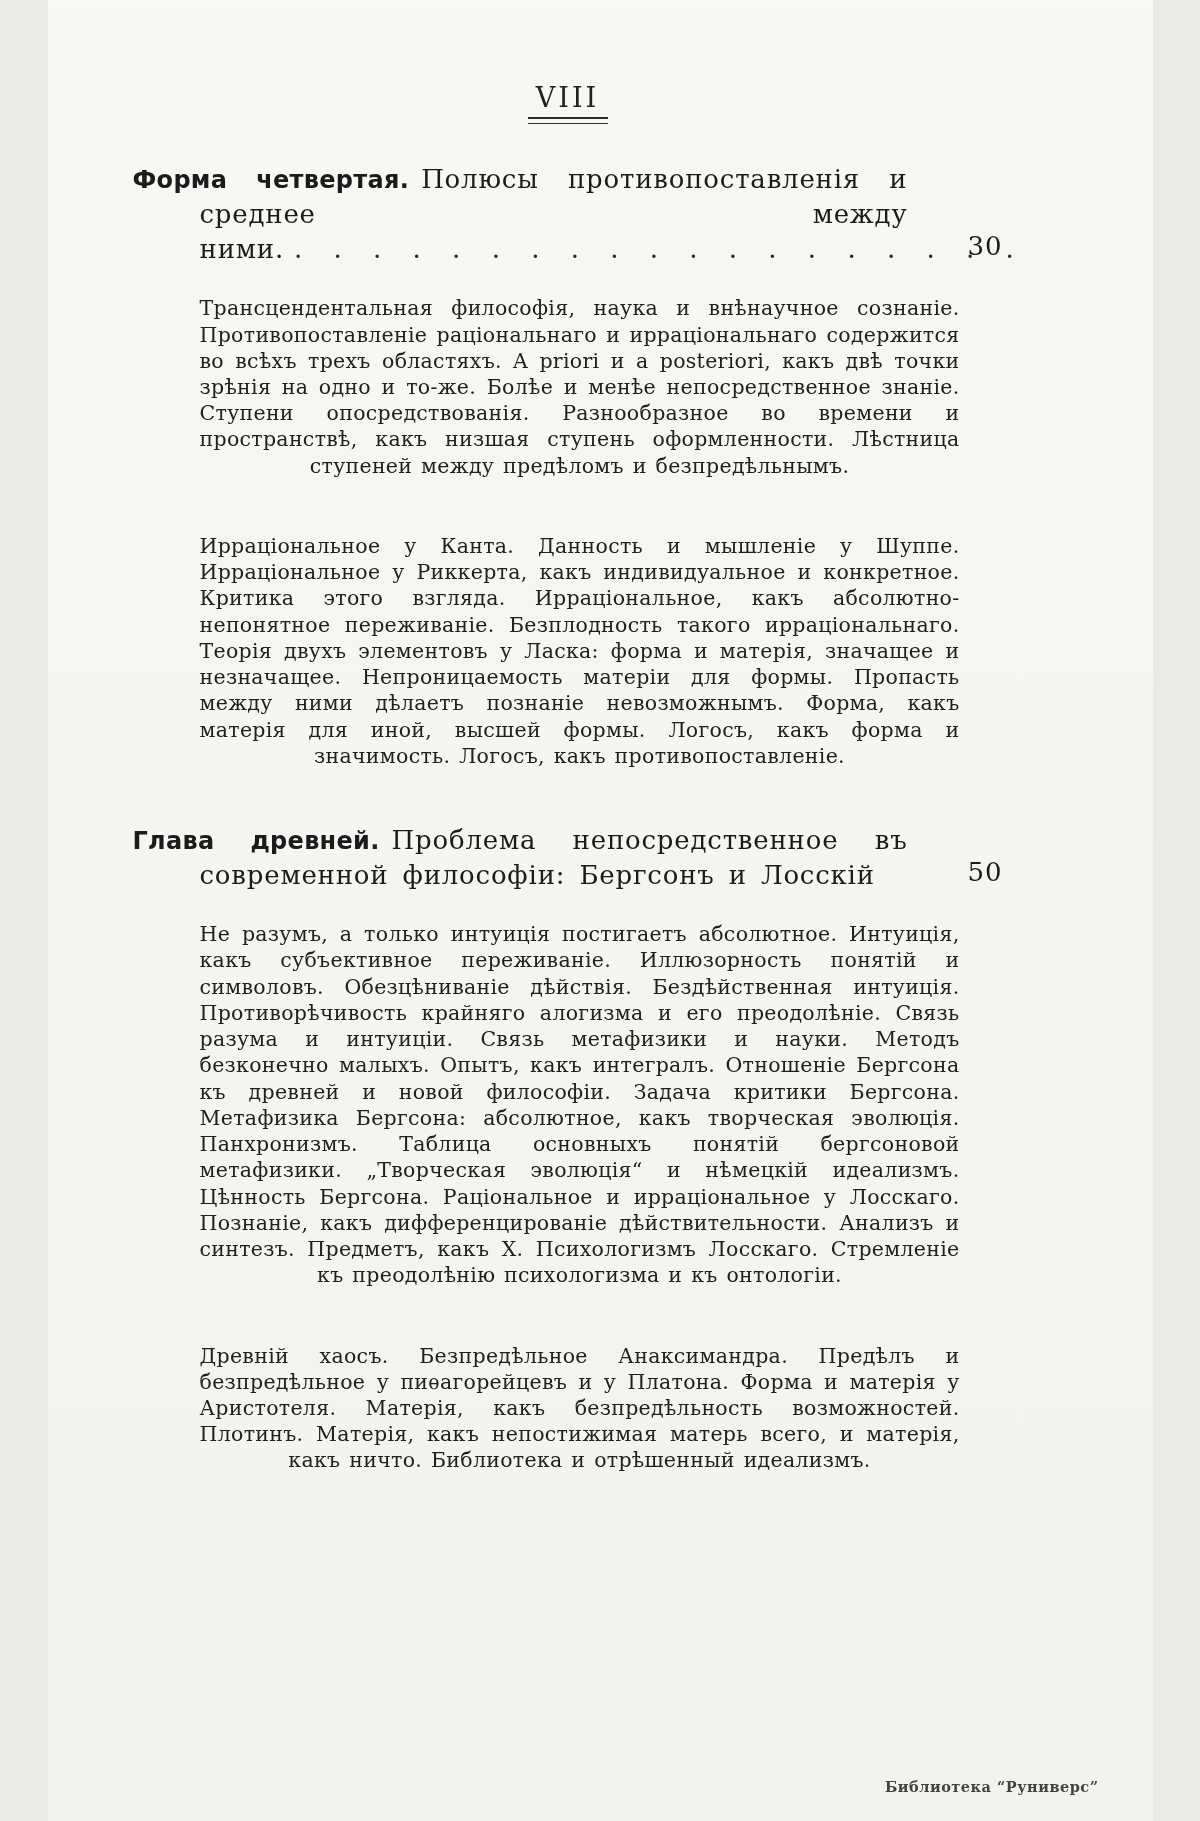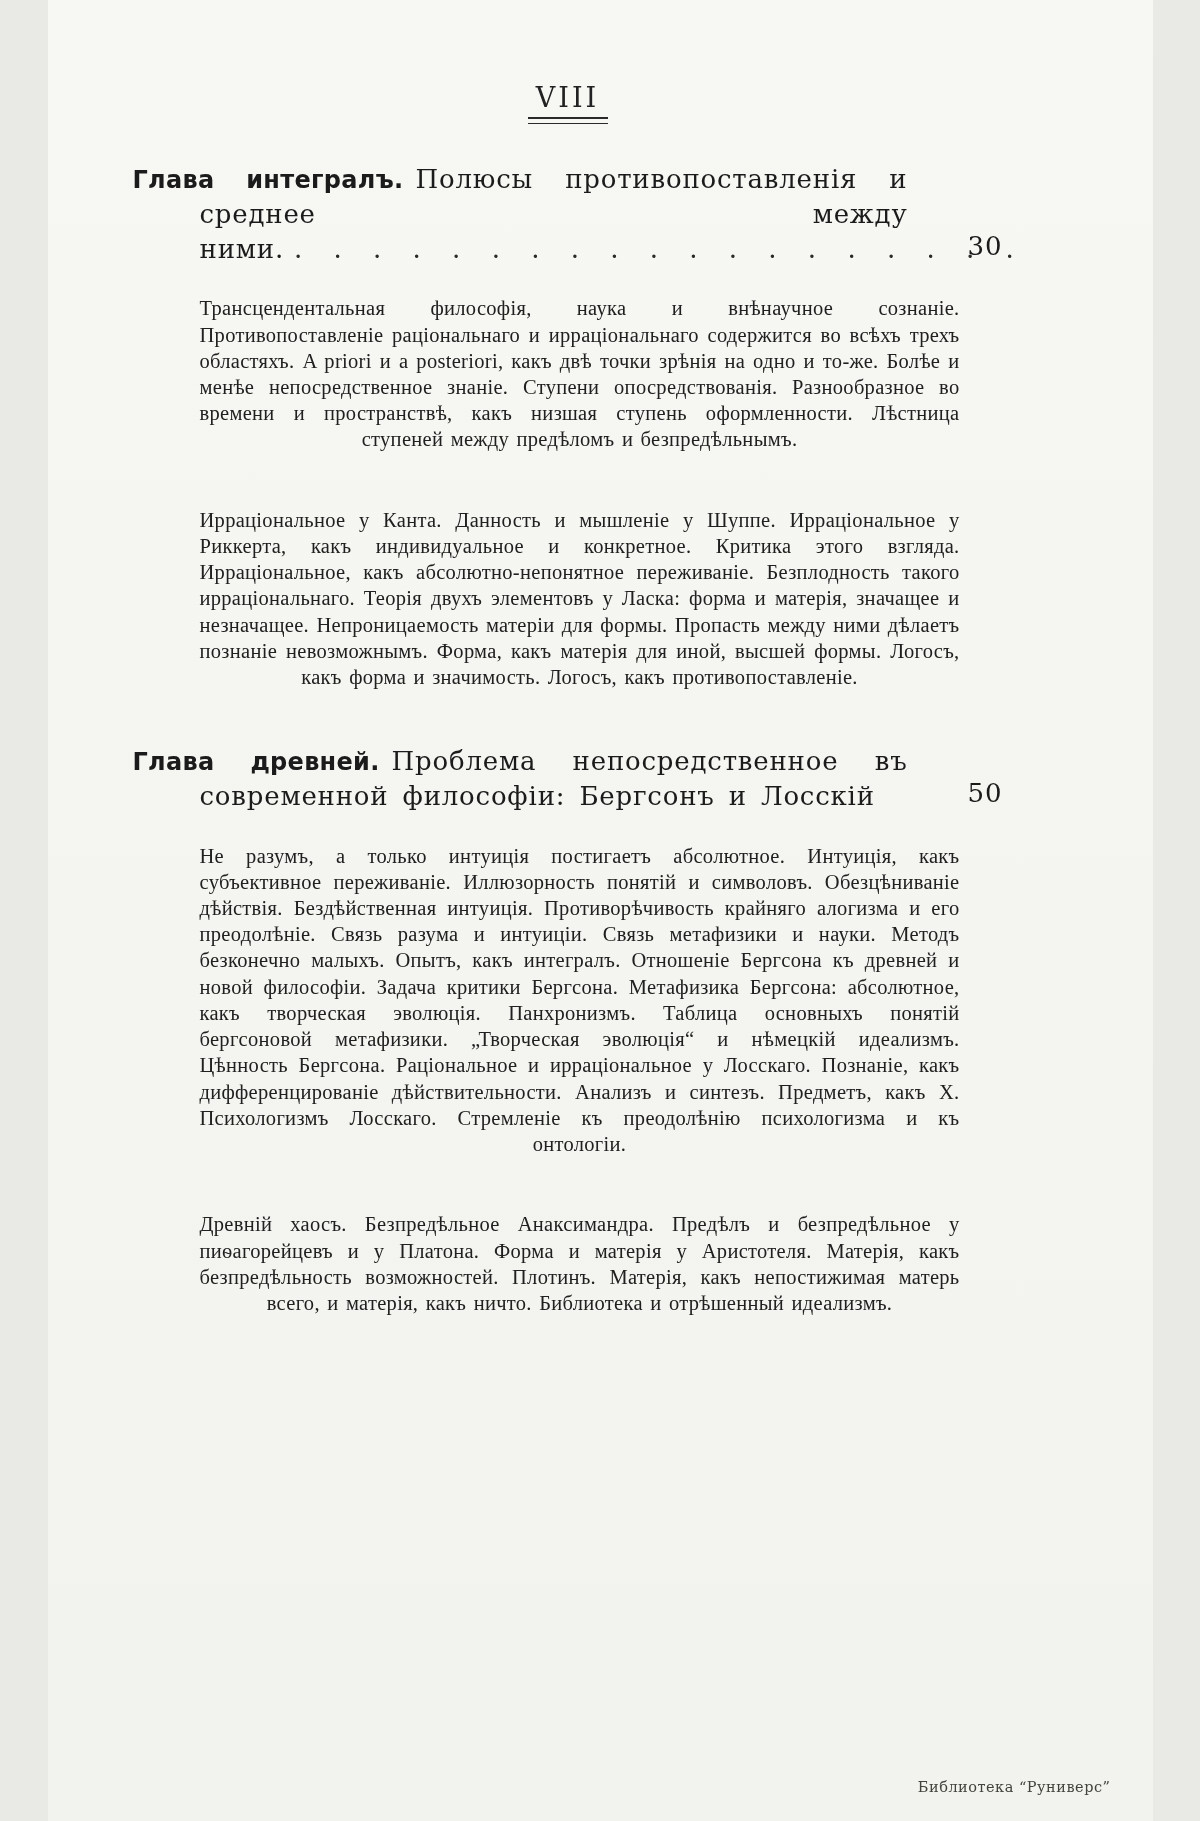--- a/index.html
+++ b/index.html
@@ -82,48 +82,47 @@
   .summary {
     margin-left: 67px;
     width: 760px;
     font-size: 20.5px;
     line-height: 1.28;
     letter-spacing: 0.3px;
     word-spacing: 2px;
     text-align: justify;
     text-align-last: center;
     color: #202020;
-    font-family: Liberation Serif, serif;
   }
   .watermark {
     position: absolute;
-    right: 42px;
+    right: 54px;
     bottom: 26px;
     font-family: "DejaVu Serif", "Liberation Serif", serif;
-    font-weight: normal;
+    font-weight: bold;
     font-size: 14.5px;
     letter-spacing: 0.5px;
     color: #43433d;
   }
 </style>
 </head>
 <body>
 
 <div class="page">
 
   <div class="header-wrap">
     <div class="numeral">VIII</div>
     <div class="numeral-rule"></div>
   </div>
 
   <div class="col">
 
     <div class="entry">
       <div class="entry-head">
-        <span class="chapter-label">Глава интегралъ.</span><span class="chapter-title">Полюсы противопоставленія и среднее между ними.</span><span class="leader">. . . . . . . . . . . . . . . . . . .</span>
+        <span class="chapter-label">Форма четвертая.</span><span class="chapter-title">Полюсы противопоставленія и среднее между ними.</span><span class="leader">. . . . . . . . . . . . . . . . . . .</span>
         <span class="pagenum">30</span>
       </div>
       <div class="summary">Трансцендентальная философія, наука и внѣнаучное сознаніе. Противопоставленіе раціональнаго и ирраціональнаго содержится во всѣхъ трехъ областяхъ. A priori и a posteriori, какъ двѣ точки зрѣнія на одно и то-же. Болѣе и менѣе непосредственное знаніе. Ступени опосредствованія. Разнообразное во времени и пространствѣ, какъ низшая ступень оформленности. Лѣстница ступеней между предѣломъ и безпредѣльнымъ.</div>
     </div>
 
     <div class="entry">
       <div class="summary">Ирраціональное у Канта. Данность и мышленіе у Шуппе. Ирраціональное у Риккерта, какъ индивидуальное и конкретное. Критика этого взгляда. Ирраціональное, какъ абсолютно-непонятное переживаніе. Безплодность такого ирраціональнаго. Теорія двухъ элементовъ у Ласка: форма и матерія, значащее и незначащее. Непроницаемость матеріи для формы. Пропасть между ними дѣлаетъ познаніе невозможнымъ. Форма, какъ матерія для иной, высшей формы. Логосъ, какъ форма и значимость. Логосъ, какъ противопоставленіе.</div>
     </div>
 
     <div class="entry">

